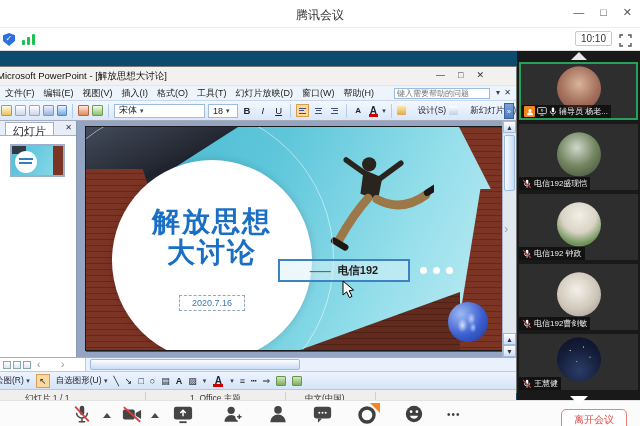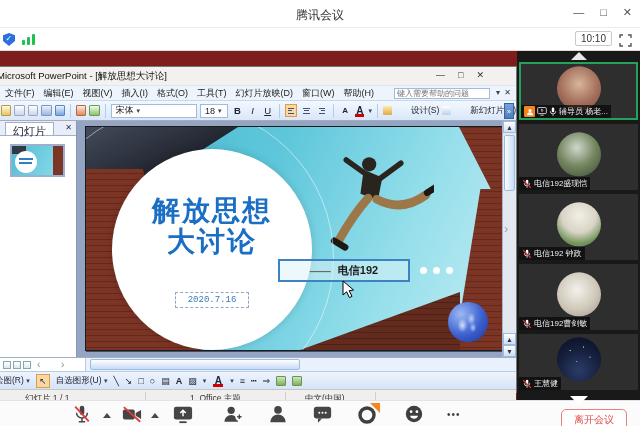--- a/index.html
+++ b/index.html
@@ -17,21 +17,21 @@
   .shield { position:absolute; left:3px; top:5px; width:12px; height:13px; background:#2d6fe0;
             clip-path:polygon(50% 0,100% 18%,100% 62%,50% 100%,0 62%,0 18%); }
   .shield::after { content:"✓"; position:absolute; left:2.5px; top:1px; font-size:8px; color:#fff; }
   .sigbars { position:absolute; left:22px; top:6px; width:14px; height:11px; }
   .sigbars i { position:absolute; bottom:0; width:3px; background:#1fc151; border-radius:1px; }
   .sigbars i:nth-child(1){ left:0; height:5px; } .sigbars i:nth-child(2){ left:5px; height:8px; } .sigbars i:nth-child(3){ left:10px; height:11px; }
   .timebox { position:absolute; right:28px; top:3px; border:1px solid #c9c9c9; border-radius:2px; padding:1px 5px; font-size:10px; color:#333; background:#fff; }
   .fsicon { position:absolute; right:8px; top:5px; width:13px; height:13px; }
 
   
-  .main { position:absolute; left:0; top:51px; width:640px; height:349px; background:#7f1d1d;padding-left:39px; }
+  .main { position:absolute; left:0; top:51px; width:640px; height:349px; background:#0c4a6e;padding-left:39px; }
 
   
   .ppt { position:absolute; left:-16px; top:15px; width:533px; height:327px; background:#f0efed; border:1px solid #777; }
   .ppt-title { position:relative; height:18px; background:#f2f1ef; }
   .ppt-title .t { position:absolute; left:12px; top:3px; font-size:9.5px; color:#111; white-space:nowrap; }
   .ppt-ctrls { position:absolute; right:32px; top:3px; display:flex; gap:13px; font-size:9px; color:#333; }
   .ppt-menu { position:relative; height:15px; background:#eef4fc; border-top:1px solid #dfe6ef; display:flex; align-items:center; gap:9px; padding-left:20px; font-size:9px; color:#222; }
   .ppt-menu .mi { white-space:nowrap; }
   .helpbox { position:absolute; right:26px; top:2px; width:96px; height:11px; border:1px solid #9ebcdf; background:#fff; font-size:8px; color:#999; padding:0 2px; }
   .helpbox input { width:100%; height:100%; border:0; outline:none; font-size:8px; color:#666; background:transparent; }
@@ -50,21 +50,21 @@
   .combo { display:flex; align-items:center; justify-content:flex-start; background:#fff; border:1px solid #9ebcdf; height:14px; padding:0 2px 0 4px; font-size:9px; color:#222; }
   .combo .dd { color:#345; font-size:7px; margin-left:3px; }
   .fontc { width:92px; } .sizec { width:30px; }
   .fmtb { width:13px; height:14px; display:flex; align-items:center; justify-content:center; font-size:9.5px; color:#223; }
   .alignb { width:13px; height:13px; border:1px solid transparent; display:flex; flex-direction:column; justify-content:center; gap:1.5px; padding:2px; }
   .alignb i { height:1px; background:#44527a; display:block; }
   .alignb.on { background:#fbd7a1; border-color:#d89e4f; }
   .alignb.al i:nth-child(2){ width:70%; } .alignb.ac i:nth-child(2){ width:70%; margin:0 auto; } .alignb.ar i:nth-child(2){ width:70%; margin-left:auto; }
   .acolor { position:relative; font-size:10px; font-weight:bold; color:#223; width:12px; text-align:center; }
   .acolor::after { content:""; position:absolute; left:1px; right:1px; bottom:-1px; height:3px; background:#c00; }
-  .tbtn { display:flex; align-items:center; gap:19px; font-size:8.5px; color:#223; white-space:nowrap; }
+  .tbtn { display:flex; align-items:center; gap:12px; font-size:8.5px; color:#223; white-space:nowrap; }
   .tbtn .ic { width:9px; height:9px; border-radius:1px; }
   .ovf { position:absolute; right:2px; top:2px; width:10px; height:16px; background:linear-gradient(#7aa3dd,#4f7dbd); border:1px solid #3a639c; color:#fff; font-size:7px; text-align:center; line-height:15px; }
 
   
   .ppt-body { position:relative; height:237px; background:#93a5c2; border-top:1px solid #aab; overflow:hidden; }
   .pane { position:absolute; left:0; top:0; width:92px; height:100%; background:#fff; border-right:1px solid #8899b0; }
   .pane-tabs { height:15px; background:#e8eef8; border-bottom:1px solid #9fb0c8; position:relative; }
   .ptab { position:absolute; left:20px; top:1px; bottom:0; background:#fff; border:1px solid #9fb0c8; border-bottom:none; padding:1px 7px; font-size:11px; color:#223; }
   .ptab-x { position:absolute; right:4px; top:2px; font-size:8px; color:#334; font-weight:bold; }
   .thumb { position:absolute; left:25px; top:23px; width:55px; height:33px; border:2px solid #9bb0d0; background:linear-gradient(115deg,#4fbdd4,#8edcea); overflow:hidden; }
@@ -76,23 +76,23 @@
 
   
   .slide { position:absolute; left:100px; top:5px; width:418px; height:225px; border:1px solid #1c1c1c; box-shadow:1px 1px 0 #40506a; background:linear-gradient(115deg,#45b6ce 0%,#5fc7db 40%,#96dfeb 72%,#c4edf4 100%); overflow:hidden; }
   .brick { background:repeating-linear-gradient(0deg,#7c3425 0 5px,#63291c 5px 6px); }
   .glassbldg { position:absolute; left:0; top:0; width:152px; height:72px; clip-path:polygon(0 0,100% 0,26% 100%,0 100%); background:linear-gradient(155deg,#434b5a,#20242e 55%,#5a6575); }
   .brickL { position:absolute; left:0; top:42px; width:118px; height:184px; clip-path:polygon(0 0,48% 0,100% 100%,0 100%); }
   .brickTR { position:absolute; right:0; top:0; width:74px; height:84px; clip-path:polygon(42% 0,100% 0,100% 100%); }
   .brickR { position:absolute; right:0; top:62px; width:48px; height:164px; clip-path:polygon(55% 0,100% 0,100% 100%,0 100%); }
   .brickBR { position:absolute; right:42px; bottom:0; width:160px; height:58px; clip-path:polygon(100% 0,100% 100%,0 100%); filter:brightness(.8); }
   .ring { position:absolute; left:-58px; top:-22px; width:306px; height:306px; border:1px solid rgba(255,255,255,.5); border-radius:50%; }
-  .circle { position:absolute; left:26px; top:22px; width:200px; height:201px; border-radius:50%; background:#fff; box-shadow:0 0 8px rgba(0,0,0,.15); text-align:center; }
+  .circle { position:absolute; left:26px; top:33px; width:200px; height:201px; border-radius:50%; background:#fff; box-shadow:0 0 8px rgba(0,0,0,.15); text-align:center; }
   .stitle { margin-top:46px; font-size:28px; line-height:1.12; font-weight:bold; color:#1a6fc4; letter-spacing:2px; }
-  .datebox { display:inline-block; margin-top:34px; border:1px dashed #8fa8c0; padding:2px 12px; font-size:9px; color:#3a78b8; background:rgba(255,255,255,.6);font-family:Liberation Mono, monospace; }
+  .datebox { display:inline-block; margin-top:26px; border:1px dashed #8fa8c0; padding:2px 12px; font-size:9px; color:#3a78b8; background:rgba(255,255,255,.6); }
   .byline { position:absolute; left:192px; top:132px; width:132px; height:23px; border:2px solid #3d83c2; background:rgba(220,243,248,.55); display:flex; align-items:center; justify-content:center; gap:8px; font-size:11px; }
   .byline .d { color:#666; font-weight:bold; letter-spacing:-1px; }
   .byline .n { color:#1c1c1c; font-weight:bold; }
   .dots3 { position:absolute; left:334px; top:140px; display:flex; gap:6px; }
   .dots3 i { width:7px; height:7px; border-radius:50%; background:#fff; }
   .jumper { position:absolute; left:238px; top:22px; }
   .logo { position:absolute; right:14px; bottom:8px; width:40px; height:40px; border-radius:50%;
           background:radial-gradient(circle at 32% 30%, #9db9f2, #3b5fd0 55%, #23409e 90%); }
   .logo::after { content:""; position:absolute; inset:6px; border-radius:50%;
           background:radial-gradient(7px 10px at 30% 62%, rgba(230,240,255,.85), transparent 70%),

